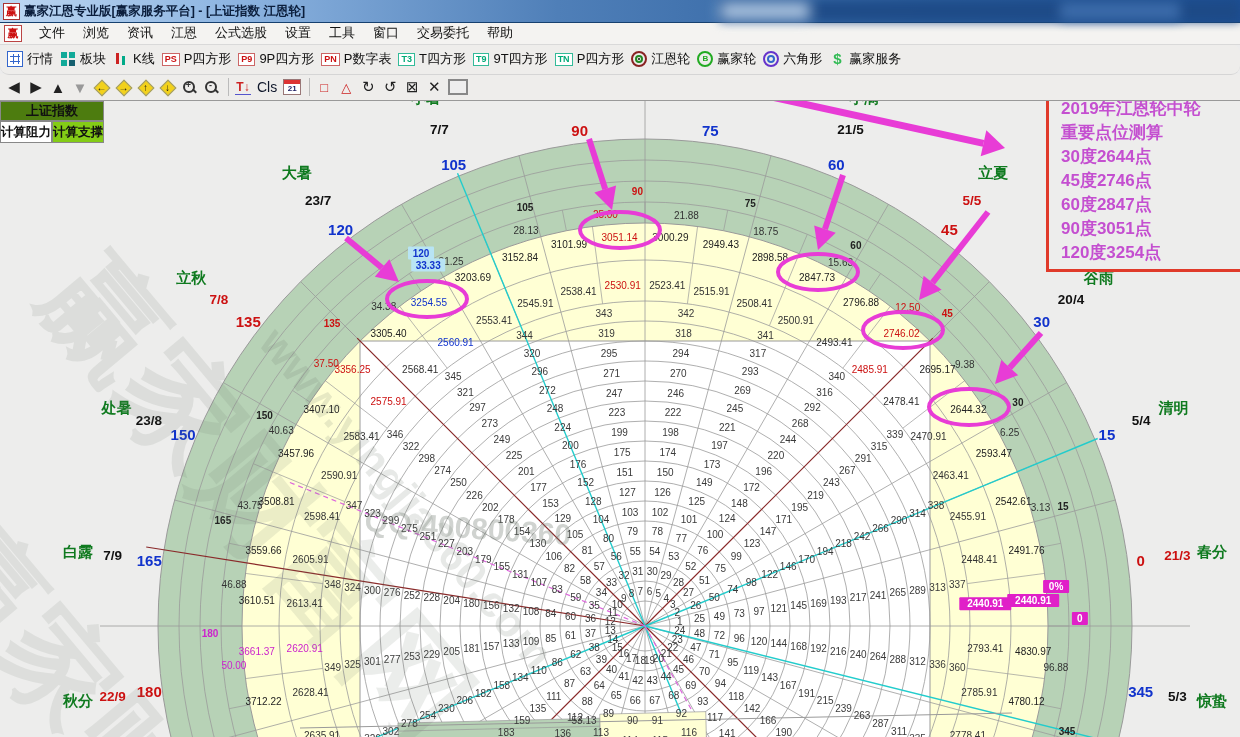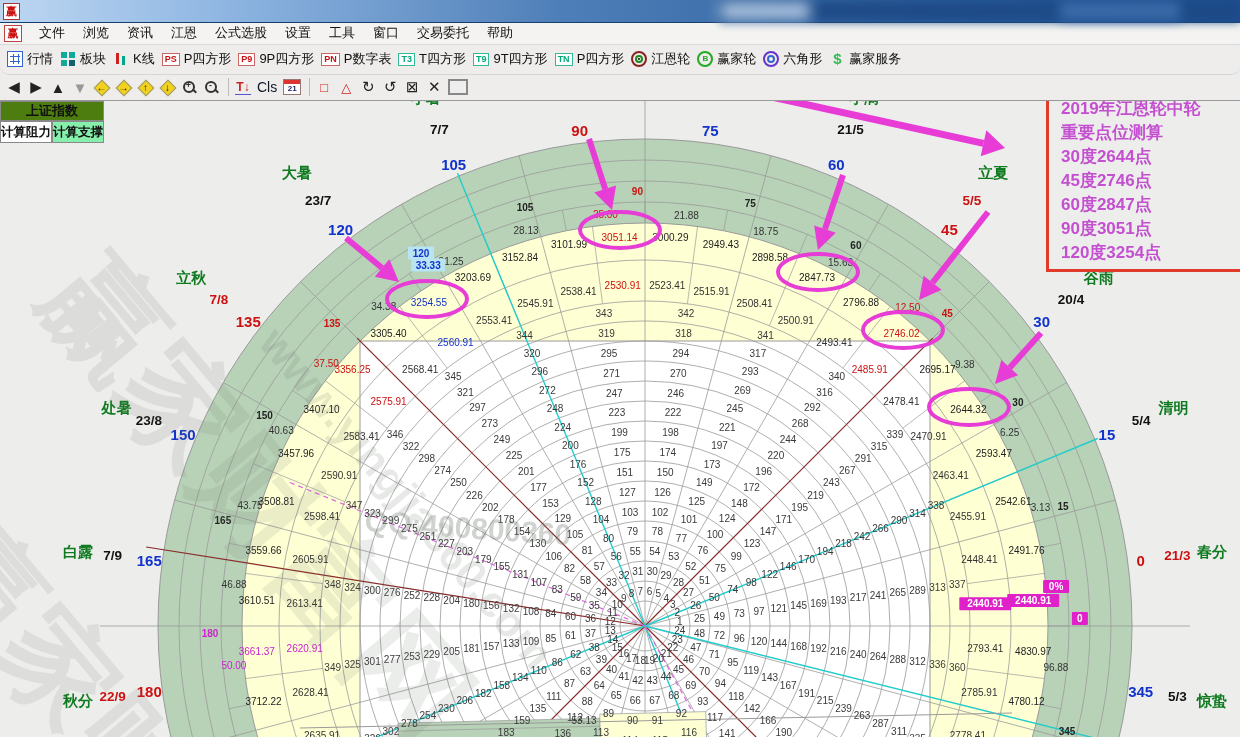--- a/index.html
+++ b/index.html
@@ -54,40 +54,41 @@
   .redshape{color:#c22;font-size:13px;}
   .clsbtn{font-size:14px;color:#0f172a;}
   .tdown{font-size:12px;font-weight:bold;color:#c22;border-bottom:1px solid #55c;}
   .screenicon{position:relative;width:16px;height:12px;border:2px solid #888;display:inline-block;background:#eee;}
   
   #panel{position:absolute;left:0;top:101px;width:104px;z-index:55;font-weight:bold;}
   #panel .hdr{background:#4d7c0f;border:1px solid #888;font-size:13px;color:#111;text-align:center;height:18px;line-height:18px;}
   #panel .row{background:#bfe6f6;border:1px solid #dff2fb;border-top:none;color:#c400c4;font-size:12.5px;height:19px;line-height:19px;padding-left:1px;white-space:nowrap;overflow:hidden;}
   #panel .btns{display:flex;}
   #panel .btn{flex:1;font-size:12.5px;height:20px;line-height:20px;text-align:left;border:1px solid #888;background:#fff;color:#111;cursor:pointer;}
-  #panel .btn.active{background:#86efac;}
+  #panel .btn.active{background:#84cc16;}
   
   #chart{position:absolute;left:0;top:100px;width:1240px;height:637px;background:#ededec;border-top:1px solid #9a9a9a;overflow:hidden;}
   #wheel-svg{position:absolute;left:0;top:0;}
   
   #annobox{position:absolute;left:1046px;top:88px;width:186px;height:172px;border:3px solid #e03a2a;z-index:45;padding:6px 0 0 12px;background:rgba(236,236,235,0.0);}
   #annobox .line{font-size:17px;color:#c44fd0;font-weight:bold;line-height:24px;white-space:nowrap;}
   
   #overlay{position:absolute;left:0;top:0;width:1240px;height:737px;z-index:50;pointer-events:none;}
   
   .wm{position:absolute;z-index:30;pointer-events:none;font-weight:bold;color:#6f7a6f;white-space:nowrap;transform-origin:0 0;}
 </style>
 </head>
 <body>
 
 <div id="titlebar">
   <div class="blur1"></div>
   <div class="blur2"></div>
   <div class="blur3"></div>
   <span class="app-icon">赢</span>
+  <span id="title-text">赢家江恩专业版[赢家服务平台] - [上证指数 江恩轮]</span>
 </div>
 
 <div id="menubar">
   <span class="menu-logo">赢</span>
 <span class="menu-item">文件</span>
     <span class="menu-item">浏览</span>
     <span class="menu-item">资讯</span>
     <span class="menu-item">江恩</span>
     <span class="menu-item">公式选股</span>
     <span class="menu-item">设置</span>

